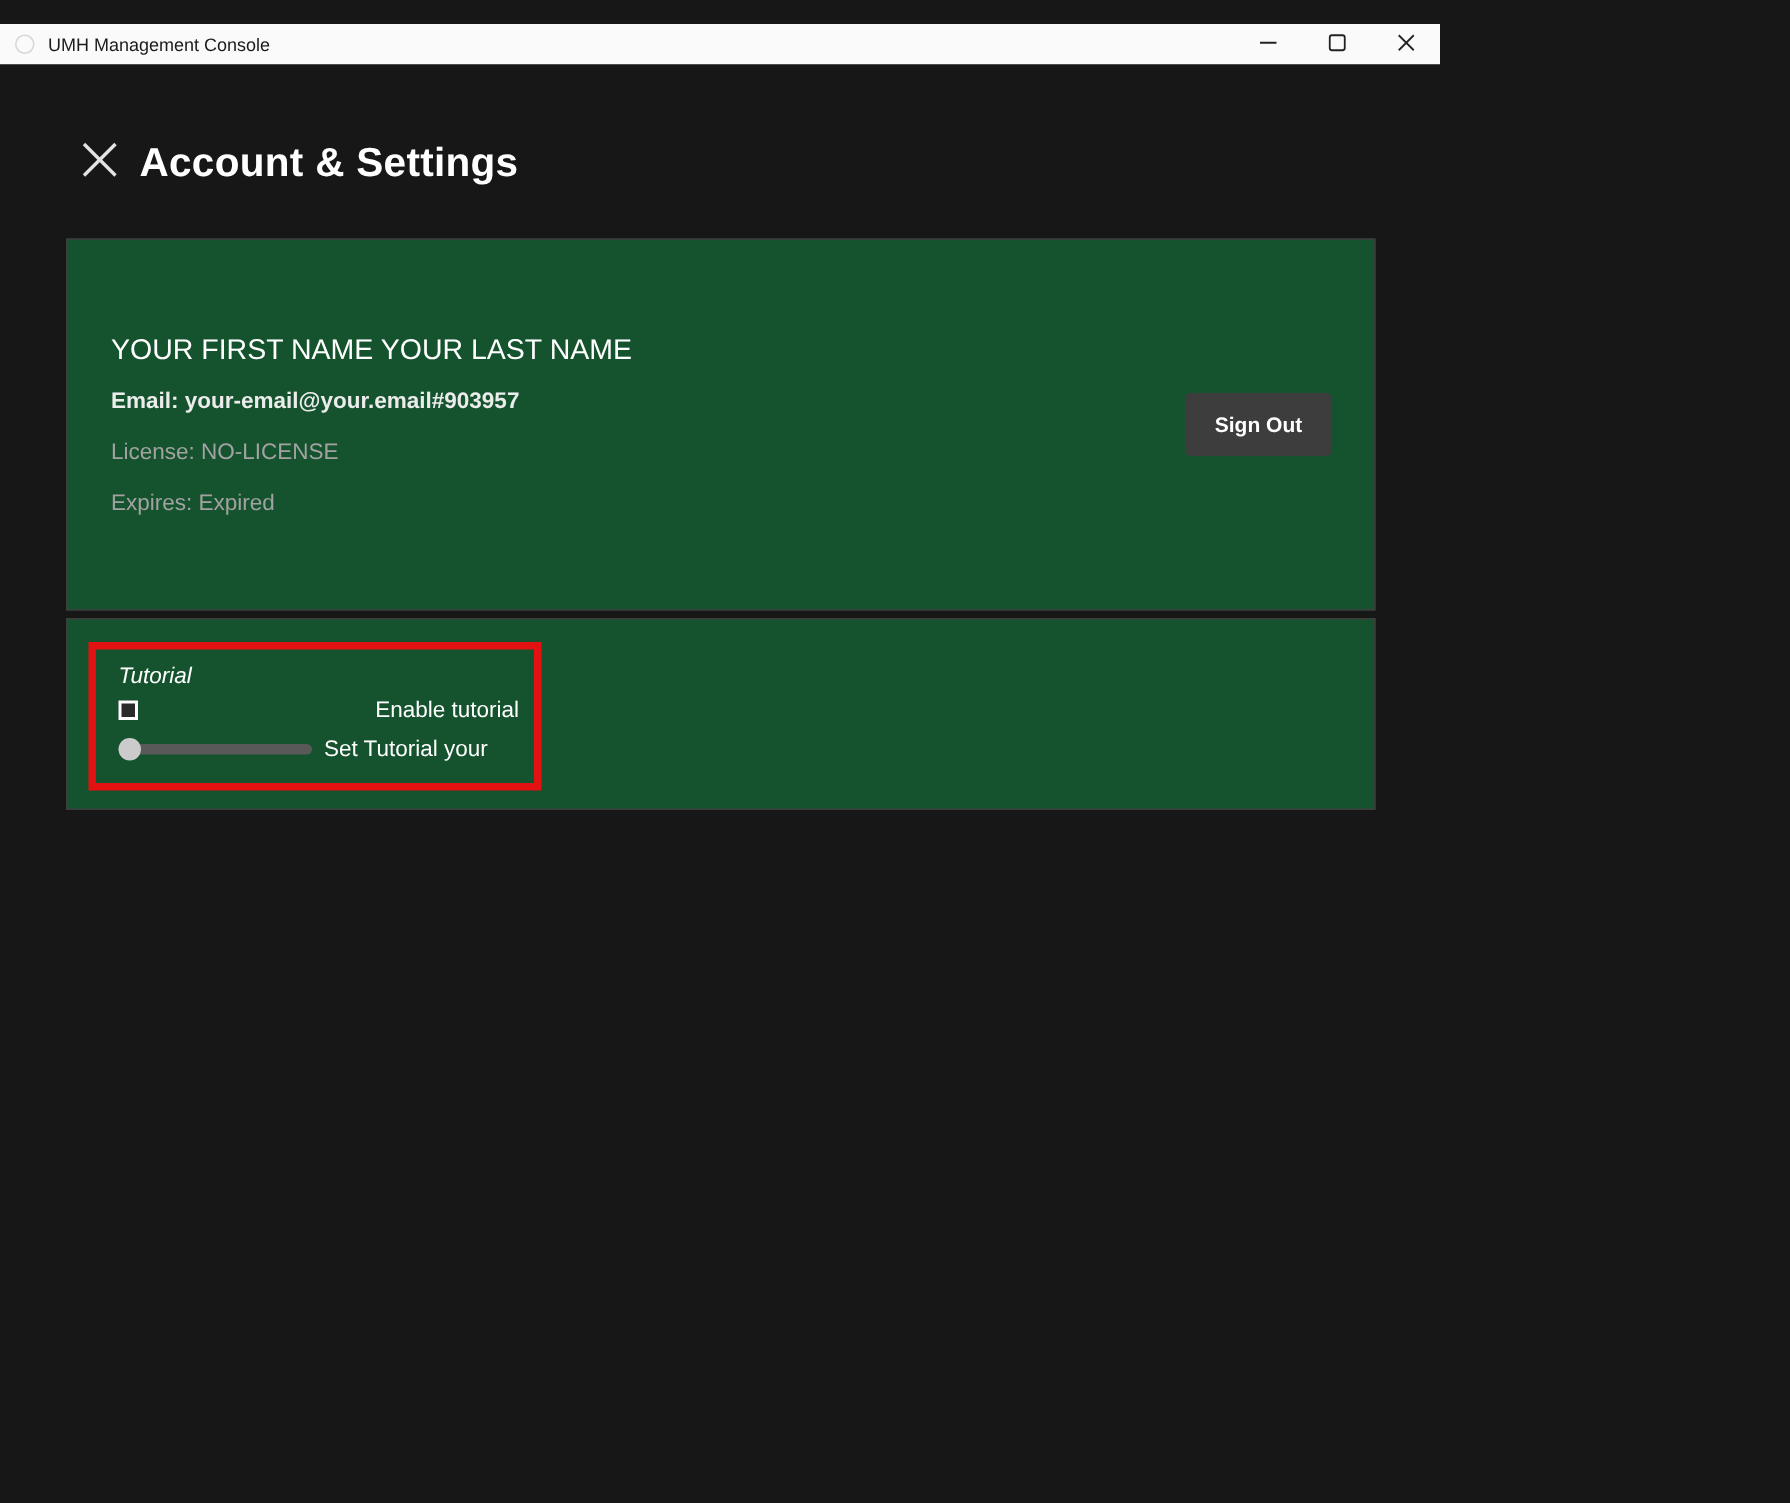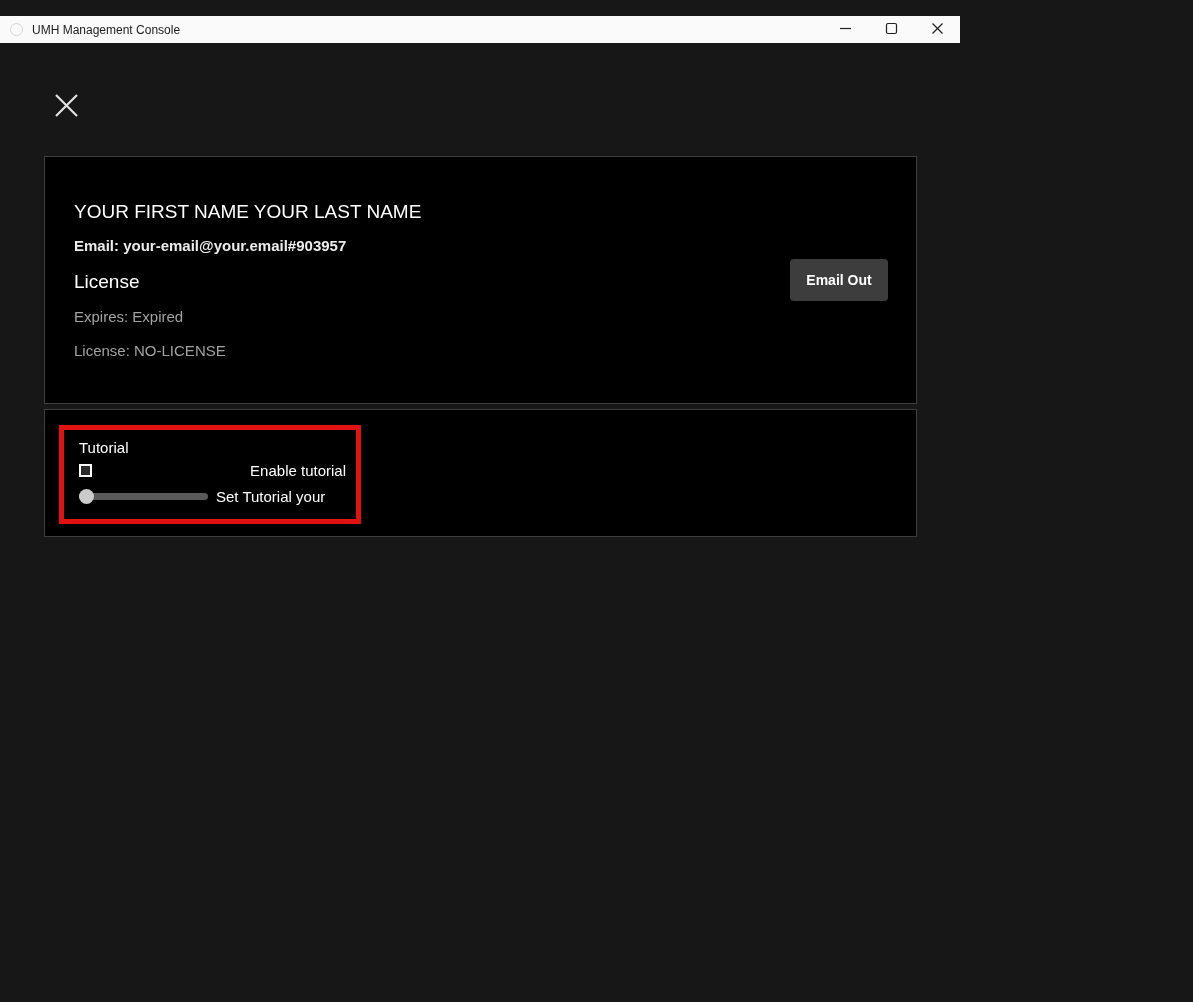--- a/index.html
+++ b/index.html
@@ -53,21 +53,21 @@
     font-size: 27px;
     font-weight: bold;
     color: #ffffff;
     margin: 0;
     letter-spacing: 0.2px;
   }
 
   .card {
     margin-left: 44px;
     margin-right: 43px;
-    background: #000000;
+    background: #14532d;
     border: 1px solid #3e3e3e;
   }
 
   
   .account-card {
     margin-top: 35px;
     height: 248px;
     display: flex;
     align-items: center;
     justify-content: space-between;
@@ -94,21 +94,21 @@
   .tutorial-card {
     margin-top: 5px;
     height: 128px;
     padding: 15px 0 0 14px;
   }
   .tutorial-box {
     width: 302px;
     border: 5px solid #e31212;
     padding: 9px 10px 14px 15px;
   }
-  .tut-title { font-size: 15px; color: #ffffff; margin: 0 0 6px 0; }
+  .tut-title { font-size: 15px; color: #ffffff; margin: 0 0 6px 0; font-style: italic; }
   .check-row { display: flex; align-items: center; margin-bottom: 9px; justify-content: space-between; }
   .checkbox {
     width: 13px; height: 13px;
     border: 2px solid #ffffff;
     background: #2a2a2a;
     margin-right: 8px;
     cursor: pointer;
     flex: 0 0 auto;
   }
   .check-label { font-size: 15px; color: #ffffff; }
@@ -174,31 +174,31 @@
 
     <div class="page-header">
       <div class="header-close">
         <span>
           <svg width="27" height="27" viewBox="0 0 27 27">
               <line x1="3" y1="3" x2="24" y2="24" stroke="#e4e4e4" stroke-width="2.2"></line>
               <line x1="24" y1="3" x2="3" y2="24" stroke="#e4e4e4" stroke-width="2.2"></line>
             </svg>
         </span>
       </div>
+      <h1 class="page-title">Account &amp; Settings</h1>
     </div>
 
     <div class="card account-card">
       <div class="account-info">
         <p class="acct-name">YOUR FIRST NAME YOUR LAST NAME</p>
         <p class="acct-line">Email: your-email@your.email#903957</p>
-        <p class="license-heading">License</p>
+        <p class="muted-line">License: NO-LICENSE</p>
         <p class="muted-line">Expires: Expired</p>
-        <p class="muted-line">License: NO-LICENSE</p>
       </div>
-      <button class="signout-btn">Email Out</button>
+      <button class="signout-btn">Sign Out</button>
     </div>
 
     <div class="card tutorial-card">
       <div class="tutorial-box">
         <p class="tut-title">Tutorial</p>
         <div class="check-row">
           <div class="checkbox"></div>
           <span class="check-label">Enable tutorial</span>
         </div>
         <div class="slider-row">

